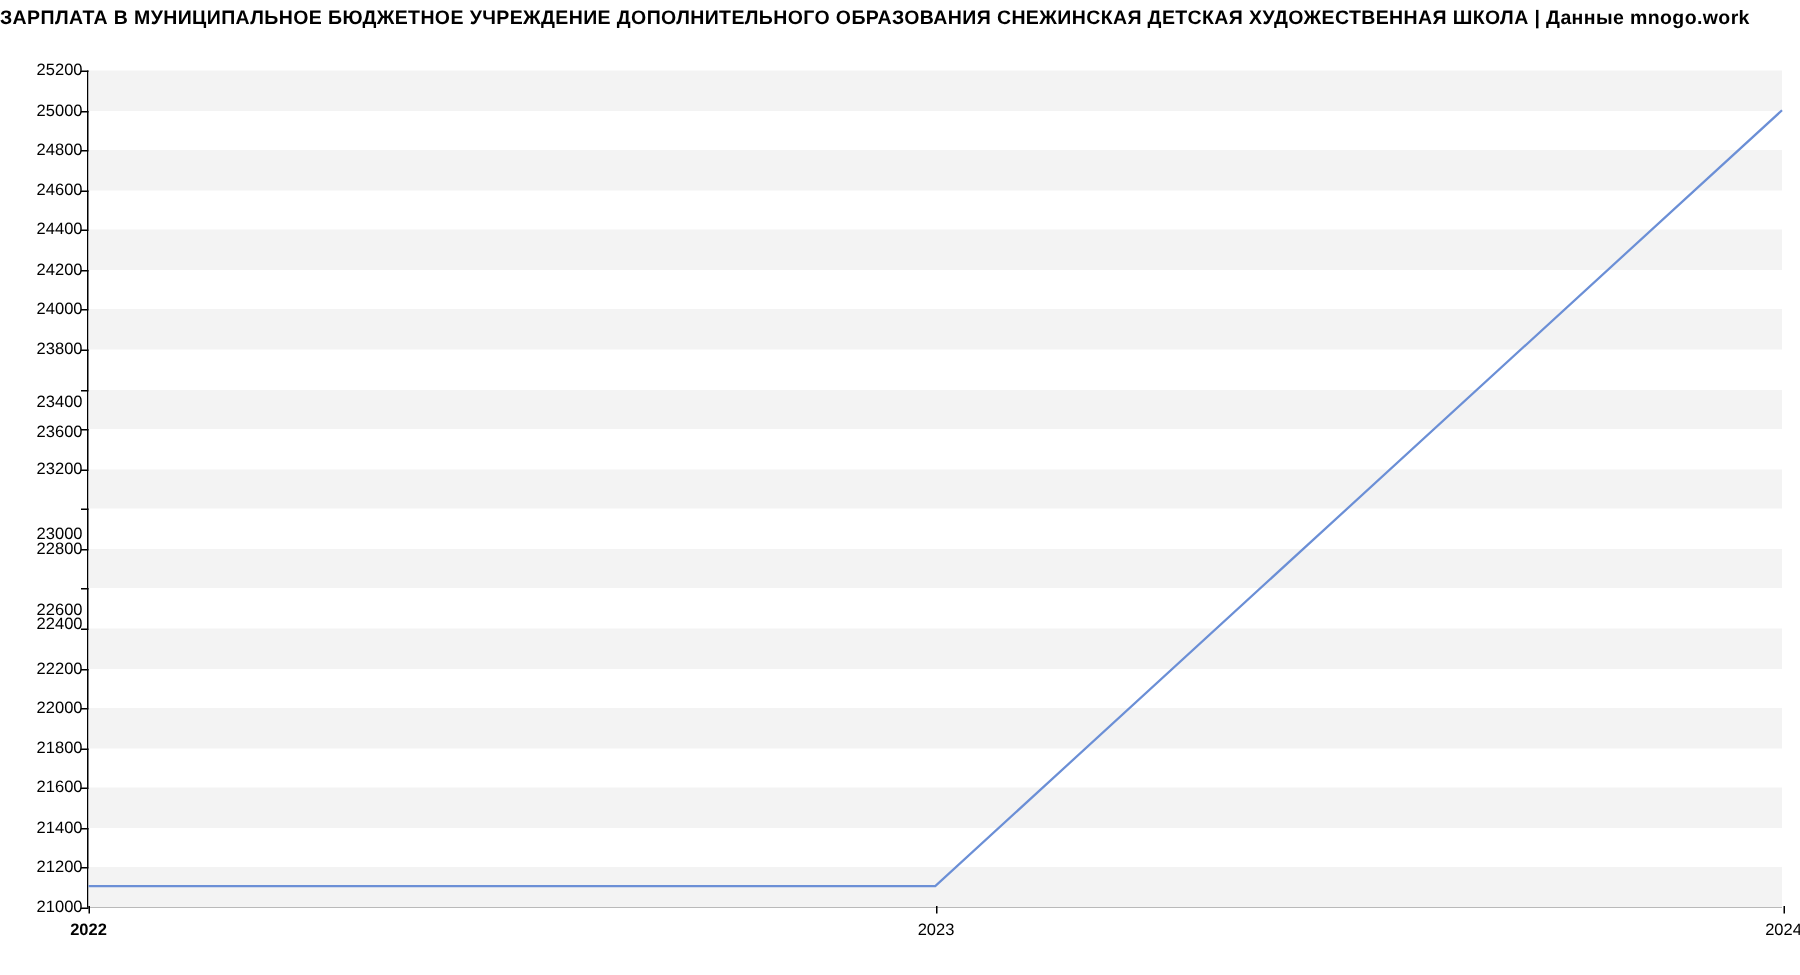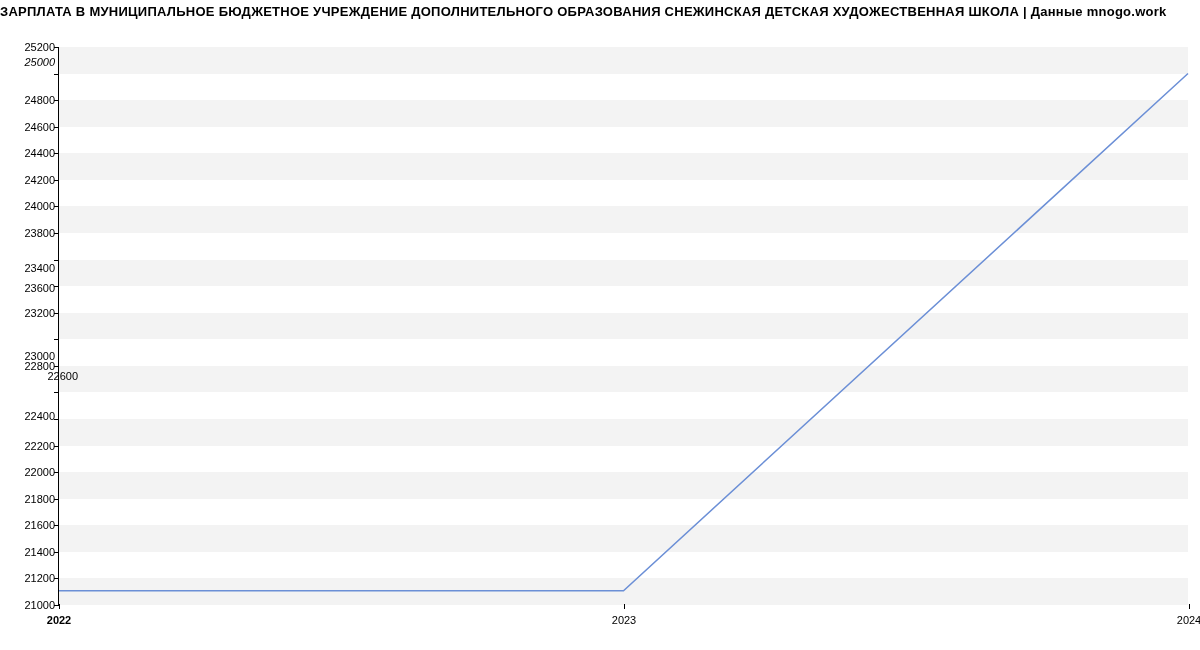--- a/index.html
+++ b/index.html
@@ -110,21 +110,21 @@
       <div class="y-label" style="top: 478.286px;">21600</div>
       <div class="y-tick" style="top: 451.714px;"></div>
       <div class="y-label" style="top: 451.714px;">21800</div>
       <div class="y-tick" style="top: 425.143px;"></div>
       <div class="y-label" style="top: 425.143px;">22000</div>
       <div class="y-tick" style="top: 398.571px;"></div>
       <div class="y-label" style="top: 398.571px;">22200</div>
       <div class="y-tick" style="top: 372px;"></div>
       <div class="y-label" style="top: 369px;">22400</div>
       <div class="y-tick" style="top: 345.429px;"></div>
-      <div class="y-label" style="top: 329px; margin-left: 23px;">22600</div>
+      <div class="y-label" style="top: 360px;">22600</div>
       <div class="y-tick" style="top: 318.857px;"></div>
       <div class="y-label" style="top: 318.857px;">22800</div>
       <div class="y-tick" style="top: 292.286px;"></div>
       <div class="y-label" style="top: 292.286px; margin-top: 17px;">23000</div>
       <div class="y-tick" style="top: 265.714px;"></div>
       <div class="y-label" style="top: 265.714px;">23200</div>
       <div class="y-tick" style="top: 239.143px;"></div>
       <div class="y-label" style="top: 221px;">23400</div>
       <div class="y-tick" style="top: 212.571px;"></div>
       <div class="y-label" style="top: 212.571px; margin-top: 28px;">23600</div>
@@ -134,21 +134,21 @@
       <div class="y-label" style="top: 159.429px;">24000</div>
       <div class="y-tick" style="top: 132.857px;"></div>
       <div class="y-label" style="top: 132.857px;">24200</div>
       <div class="y-tick" style="top: 106.286px;"></div>
       <div class="y-label" style="top: 106.286px;">24400</div>
       <div class="y-tick" style="top: 79.7143px;"></div>
       <div class="y-label" style="top: 79.7143px;">24600</div>
       <div class="y-tick" style="top: 53.1429px;"></div>
       <div class="y-label" style="top: 53.1429px;">24800</div>
       <div class="y-tick" style="top: 26.5714px;"></div>
-      <div class="y-label" style="top: 15px; font-style: italic;">25000</div>
+      <div class="y-label" style="top: 27px;">25000</div>
       <div class="y-tick" style="top: 0px;"></div>
       <div class="y-label" style="top: 0px;">25200</div>
       <div class="x-tick" style="left: 0px;"></div>
       <div class="x-label" style="left: 0px; font-weight: bold;">2022</div>
       <div class="x-tick" style="left: 565px;"></div>
       <div class="x-label" style="left: 565px;">2023</div>
       <div class="x-tick" style="left: 1130px;"></div>
       <div class="x-label" style="left: 1130px;">2024</div>
     </div>
 </div>

